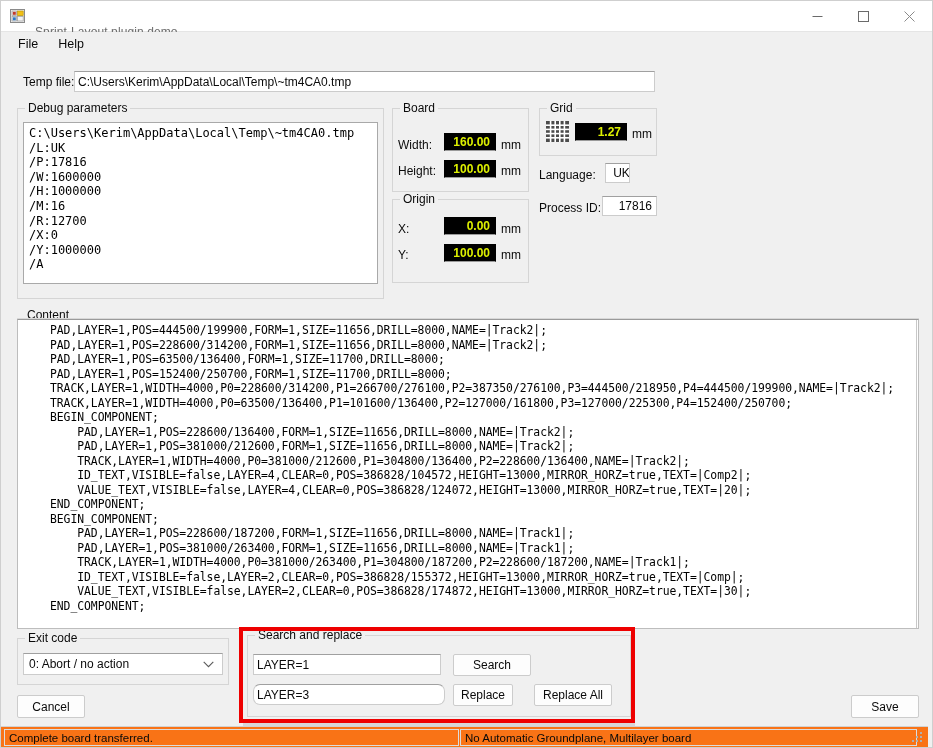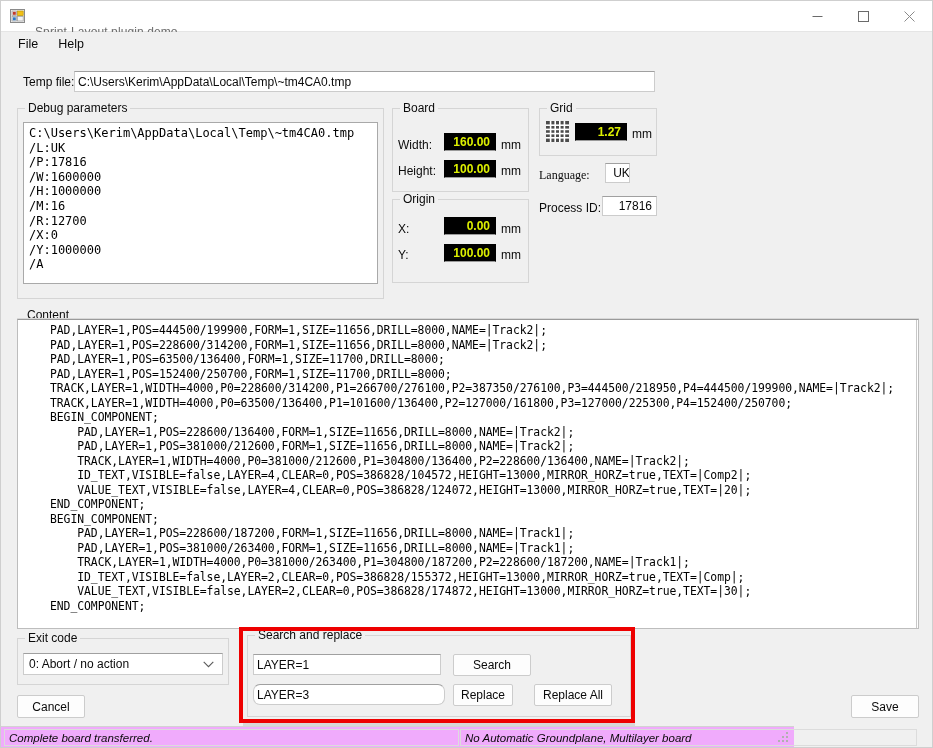--- a/index.html
+++ b/index.html
@@ -219,26 +219,25 @@
     position: absolute;
     border: 4px solid #ee0000;
     box-sizing: border-box;
     pointer-events: none;
   }
 
   
   .statusbar {
     position: absolute;
     left: 0; bottom: 0;
-    width: 793px;
+    width: 927px;
     height: 21px;
-    background: #f0abfc;
+    background: #f97316;
     border-top: 1px solid #d2d2d2;
     box-sizing: border-box;
-    font-style: italic;
   }
   .status-panel {
     position: absolute;
     top: 2px;
     height: 17px;
     border: 1px solid #dcdcdc;
     box-sizing: border-box;
     display: flex;
     align-items: center;
     padding-left: 4px;
@@ -369,21 +368,21 @@
         <line x1="0" y1="4.2" x2="23" y2="4.2"></line>
         <line x1="0" y1="8.4" x2="23" y2="8.4"></line>
         <line x1="0" y1="12.6" x2="23" y2="12.6"></line>
         <line x1="0" y1="16.8" x2="23" y2="16.8"></line>
       </g>
     </svg>
   </div>
   <div class="led" style="left:574px; top:122px; width:52px; height:18px;">1.27</div>
   <div class="mm" style="left:631px; top:126px;">mm</div>
 
-  <div class="lbl" style="left:538px; top:167px;font-family:Liberation Serif, serif;">Language:</div>
+  <div class="lbl" style="left:538px; top:167px;">Language:</div>
   <div class="textbox" style="left:604px; top:162px; width:25px; height:20px; justify-content:center; padding-left:8px;">UK</div>
 
   <div class="lbl" style="left:538px; top:200px;">Process ID:</div>
   <div class="textbox right" style="left:601px; top:195px; width:55px; height:20px;">17816</div>
 
   <div class="groupbox" style="left:16px; top:316px; width:902px; height:314px; border:none;">
     <span class="group-title" style="top:-9px;">Content</span>
   </div>
   <div class="content-edge" style="left:16px; top:317px; width:902px; height:1px;"></div>
 

